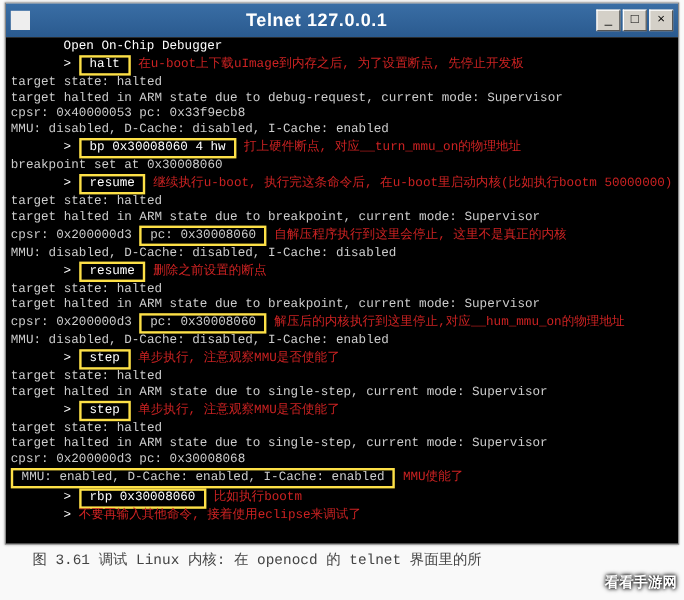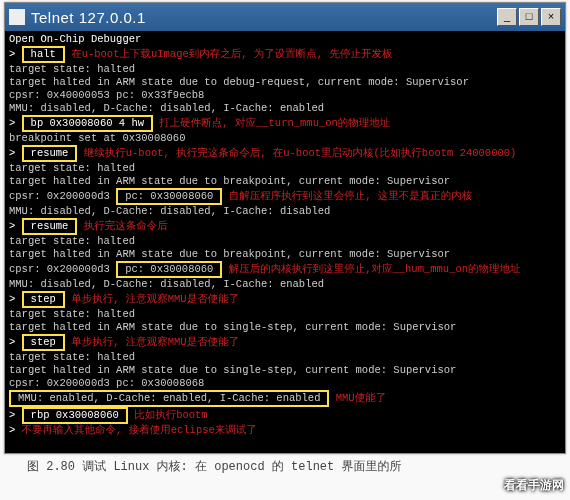--- a/index.html
+++ b/index.html
@@ -30,22 +30,23 @@
   }
   .titlebar .icon {
     width: 16px;
     height: 16px;
     background: #eee;
     margin-right: 6px;
     display: inline-block;
   }
   .titlebar .title-text {
     flex: 1;
-    font-weight: normal;
+    font-weight: bold;
     letter-spacing: 0.5px;
+    text-align: center;
   }
   .titlebar .btns {
     display: flex;
     gap: 2px;
   }
   .titlebar .wbtn {
     width: 18px;
     height: 16px;
     background: #d4d0c8;
     border: 1px solid #fff;
@@ -66,21 +67,21 @@
     line-height: 13px;
     padding: 2px 4px;
     height: 418px;
     overflow: hidden;
     position: relative;
   }
   .line {
     white-space: pre;
     display: block;
   }
-  .white { color: #fff; }
+  .white { color: #fff; margin-left: 44px; }
   .hl {
     border: 2px solid #fde047;
     padding: 0 7px;
     display: inline-block;
     vertical-align: baseline;
   }
   .red-note {
     color: #cc2222;
     display: inline;
   }
@@ -124,40 +125,40 @@
 
   <div class="terminal">
     <span class="line white">Open On-Chip Debugger</span>
     <span class="line white"><span>&gt; </span><span class="hl">halt</span><span class="red-note"> 在u-boot上下载uImage到内存之后, 为了设置断点, 先停止开发板</span></span>
     <span class="line">target state: halted</span>
     <span class="line">target halted in ARM state due to debug-request, current mode: Supervisor</span>
     <span class="line">cpsr: 0x40000053 pc: 0x33f9ecb8</span>
     <span class="line">MMU: disabled, D-Cache: disabled, I-Cache: enabled</span>
     <span class="line white"><span>&gt; </span><span class="hl">bp 0x30008060 4 hw</span><span class="red-note"> 打上硬件断点, 对应__turn_mmu_on的物理地址</span></span>
     <span class="line">breakpoint set at 0x30008060</span>
-    <span class="line white"><span>&gt; </span><span class="hl">resume</span><span class="red-note"> 继续执行u-boot, 执行完这条命令后, 在u-boot里启动内核(比如执行bootm 24000000)</span></span>
+    <span class="line white"><span>&gt; </span><span class="hl">resume</span><span class="red-note"> 继续执行u-boot, 执行完这条命令后, 在u-boot里启动内核(比如执行bootm 50000000)</span></span>
     <span class="line">target state: halted</span>
     <span class="line">target halted in ARM state due to breakpoint, current mode: Supervisor</span>
     <span class="line"><span>cpsr: 0x200000d3 </span><span class="hl">pc: 0x30008060</span><span class="red-note"> 自解压程序执行到这里会停止, 这里不是真正的内核</span></span>
     <span class="line">MMU: disabled, D-Cache: disabled, I-Cache: disabled</span>
-    <span class="line white"><span>&gt; </span><span class="hl">resume</span><span class="red-note"> 执行完这条命令后</span></span>
+    <span class="line white"><span>&gt; </span><span class="hl">resume</span><span class="red-note"> 删除之前设置的断点</span></span>
     <span class="line">target state: halted</span>
     <span class="line">target halted in ARM state due to breakpoint, current mode: Supervisor</span>
     <span class="line"><span>cpsr: 0x200000d3 </span><span class="hl">pc: 0x30008060</span><span class="red-note"> 解压后的内核执行到这里停止,对应__hum_mmu_on的物理地址</span></span>
     <span class="line">MMU: disabled, D-Cache: disabled, I-Cache: enabled</span>
     <span class="line white"><span>&gt; </span><span class="hl">step</span><span class="red-note"> 单步执行, 注意观察MMU是否使能了</span></span>
     <span class="line">target state: halted</span>
     <span class="line">target halted in ARM state due to single-step, current mode: Supervisor</span>
     <span class="line white"><span>&gt; </span><span class="hl">step</span><span class="red-note"> 单步执行, 注意观察MMU是否使能了</span></span>
     <span class="line">target state: halted</span>
     <span class="line">target halted in ARM state due to single-step, current mode: Supervisor</span>
     <span class="line">cpsr: 0x200000d3 pc: 0x30008068</span>
     <span class="line"><span class="hl">MMU: enabled, D-Cache: enabled, I-Cache: enabled</span><span class="red-note"> MMU使能了</span></span>
     <span class="line white"><span>&gt; </span><span class="hl">rbp 0x30008060</span><span class="red-note"> 比如执行bootm</span></span>
     <span class="line white"><span>&gt; </span><span class="red-note">不要再输入其他命令, 接着使用eclipse来调试了</span></span>
   </div>
 </div>
 
 <div class="caption-area">
-  <span class="caption-text">图 2.80 调试 Linux 内核: 在 openocd 的 telnet 界面里的所</span>
+  <span class="caption-text">图 3.61 调试 Linux 内核: 在 openocd 的 telnet 界面里的所</span>
 </div>
 
 <div class="watermark">看看手游网</div>
 
 </body></html>

